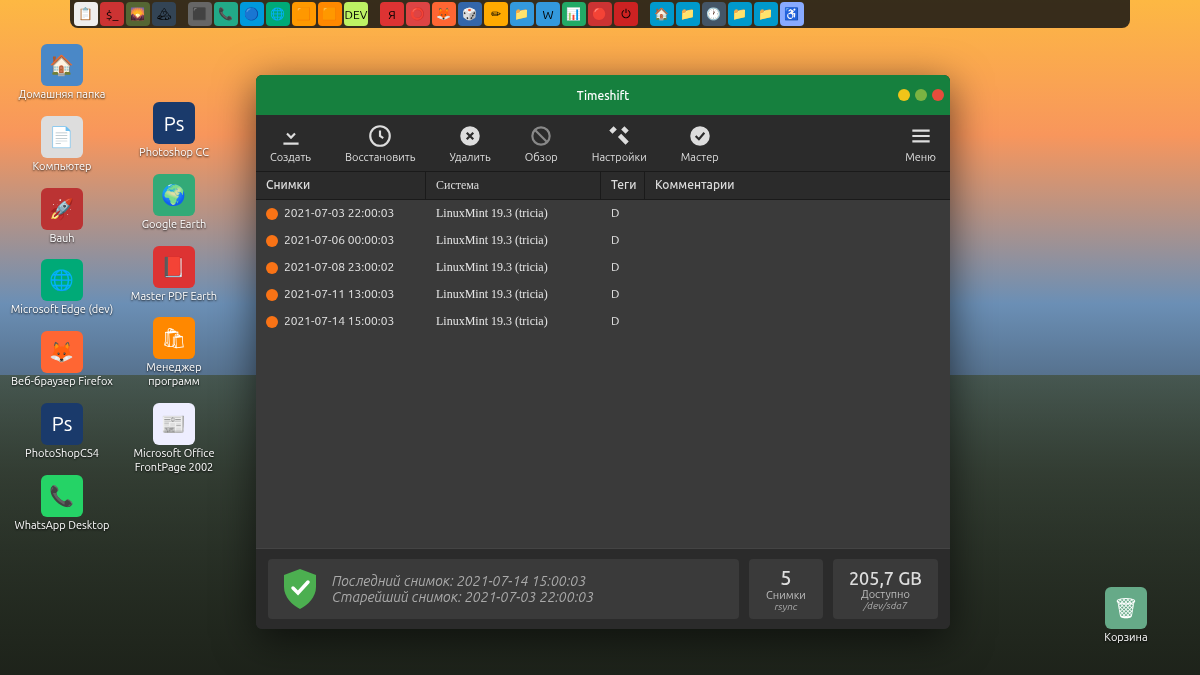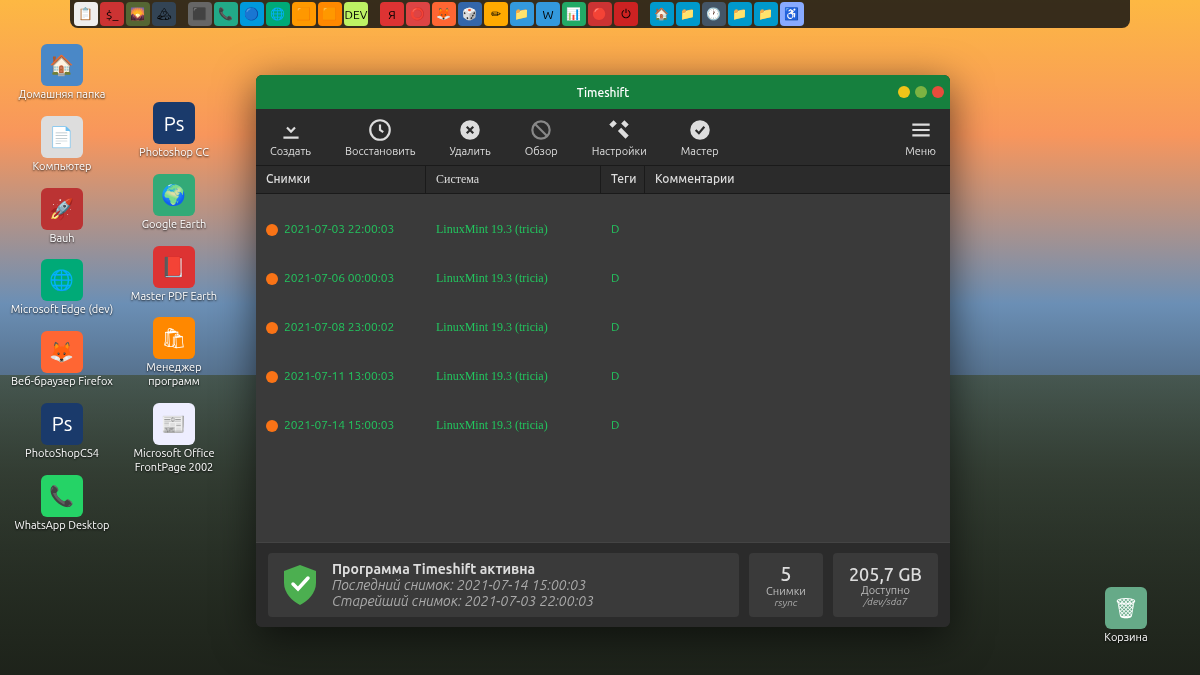--- a/index.html
+++ b/index.html
@@ -14,41 +14,41 @@
 
 .desktop-icons { position: absolute; top: 38px; left: 8px; }
 .di-col { float: left; width: 112px; }
 .di { width: 108px; padding: 6px 2px; display: flex; flex-direction: column; align-items: center; cursor: pointer; margin-bottom: 2px; }
 .di-icon { width: 42px; height: 42px; border-radius: 6px; display: flex; align-items: center; justify-content: center; font-size: 20px; color: #fff; }
 .di-label { color: #fff; font-size: 11px; text-align: center; text-shadow: 0 1px 2px rgba(0,0,0,0.9); margin-top: 2px; line-height: 1.25; }
 .trash { position: absolute; right: 20px; bottom: 22px; }
 
 
 .win { position: absolute; left: 256px; top: 75px; width: 694px; background: #2b2b2b; border-radius: 6px; box-shadow: 0 10px 40px rgba(0,0,0,0.6); overflow: hidden; }
-.titlebar { height: 34px; background: #16803e; display: flex; align-items: center; color: #fff; font-size: 12px; position: relative; }
+.titlebar { height: 40px; background: #16803e; display: flex; align-items: center; color: #fff; font-size: 12px; position: relative; }
 .title-text { position: absolute; left: 50%; transform: translateX(-50%); font-weight: 500; }
 .win-controls { position: absolute; right: 6px; display: flex; gap: 5px; }
 .win-btn { width: 12px; height: 12px; border-radius: 50%; cursor: pointer; }
 
 .toolbar { display: flex; align-items: center; padding: 6px 10px; gap: 26px; border-bottom: 1px solid #1a1a1a; }
 .tb-item { display: flex; flex-direction: column; align-items: center; cursor: pointer; padding: 2px 4px; }
 .tb-icon { width: 26px; height: 26px; display: flex; align-items: center; justify-content: center; color: #ddd; }
 .tb-label { font-size: 11px; color: #ddd; margin-top: 2px; }
 .tb-spacer { flex: 1; }
 
 .table { background: #3a3a3a; }
 .thead { display: flex; background: #2b2b2b; border-bottom: 1px solid #1a1a1a; }
 .thead > div { padding: 6px 10px; font-size: 12px; color: #ddd; font-weight: 500; border-right: 1px solid #1a1a1a; }
 .col-snap { width: 170px; }
 .col-sys { width: 175px; font-family: Liberation Serif, serif; }
 .col-tag { width: 44px; }
 .col-com { flex: 1; border-right: none !important; }
 .tbody { height: 348px; }
 .trow { display: flex; padding: 4px 0; }
-.trow > div { padding: 2px 10px; font-size: 12px; color: #22c55e; margin-top: 22px; }
+.trow > div { padding: 2px 10px; font-size: 12px; color: #e5e5e5; }
 .snap-icon { width: 12px; height: 12px; background: #f97316; border-radius: 50%; display: inline-block; margin-right: 6px; vertical-align: middle; }
 
 .status { display: flex; background: #2b2b2b; border-top: 1px solid #444; padding: 10px 12px; gap: 10px; }
 .status-main { flex: 1; display: flex; align-items: center; gap: 12px; background: #3a3a3a; border-radius: 4px; padding: 8px 12px; }
 .shield { width: 40px; height: 44px; }
 .shield svg { width: 100%; height: 100%; }
 .status-text h4 { font-size: 14px; color: #ddd; font-weight: 600; }
 .status-text p { font-size: 14px; color: #aaa; font-style: italic; }
 .status-box { background: #3a3a3a; border-radius: 4px; padding: 6px 16px; display: flex; flex-direction: column; align-items: center; justify-content: center; min-width: 74px; }
 .status-box .big { font-size: 20px; color: #ddd; font-weight: 500; }
@@ -277,21 +277,20 @@
 
   <div class="status">
     <div class="status-main">
       <div class="shield">
         <svg viewBox="0 0 40 44">
             <path d="M20 2 L36 8 V20 C36 30 28 38 20 42 C12 38 4 30 4 20 V8 Z" fill="#4caf50"></path>
             <path d="M13 21 l5 5 10-11" stroke="#fff" stroke-width="3.5" fill="none" stroke-linecap="round"></path>
           </svg>
       </div>
       <div class="status-text">
-        <h4>Программа Timeshift активна</h4>
         <p>Последний снимок: 2021-07-14 15:00:03</p>
         <p>Старейший снимок: 2021-07-03 22:00:03</p>
       </div>
     </div>
     <div class="status-box">
       <div class="big">5</div>
       <div class="lbl">Снимки</div>
       <div class="sub">rsync</div>
     </div>
     <div class="status-box">

